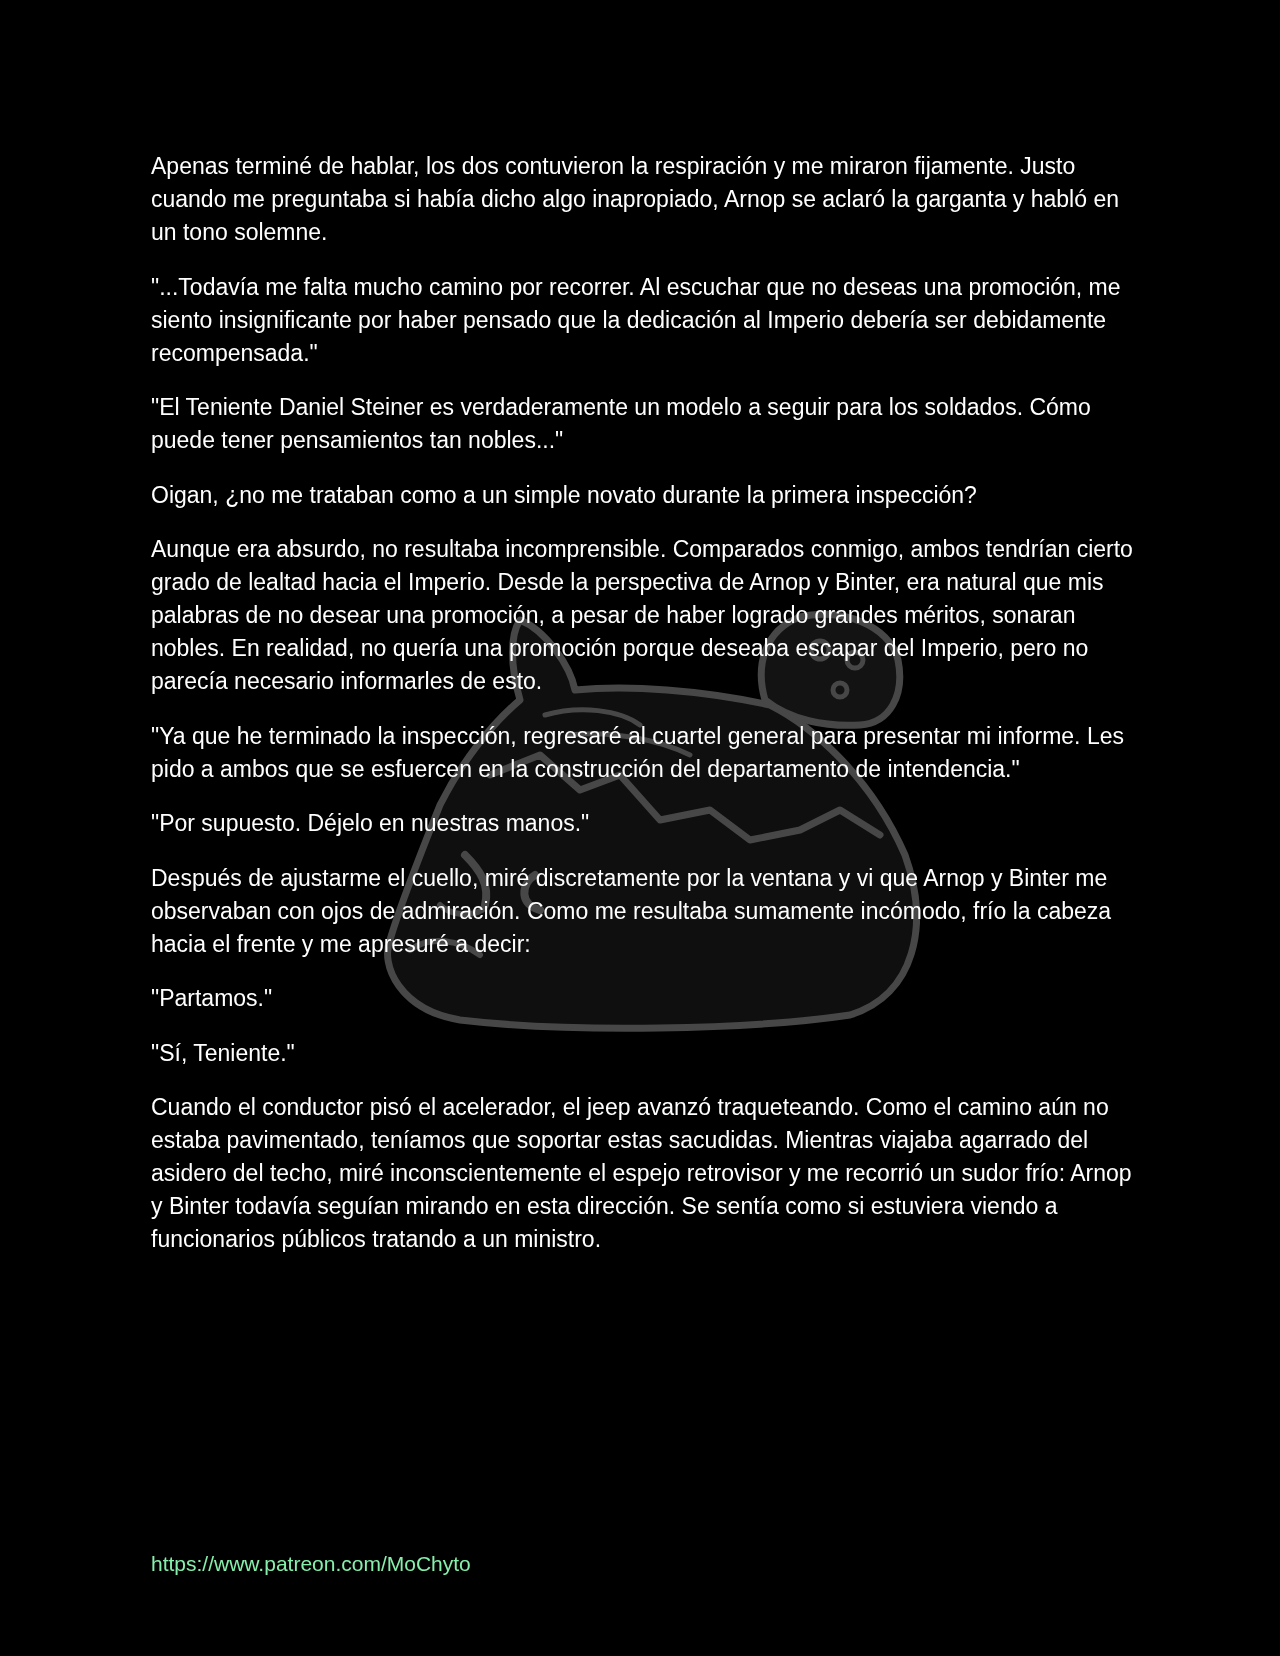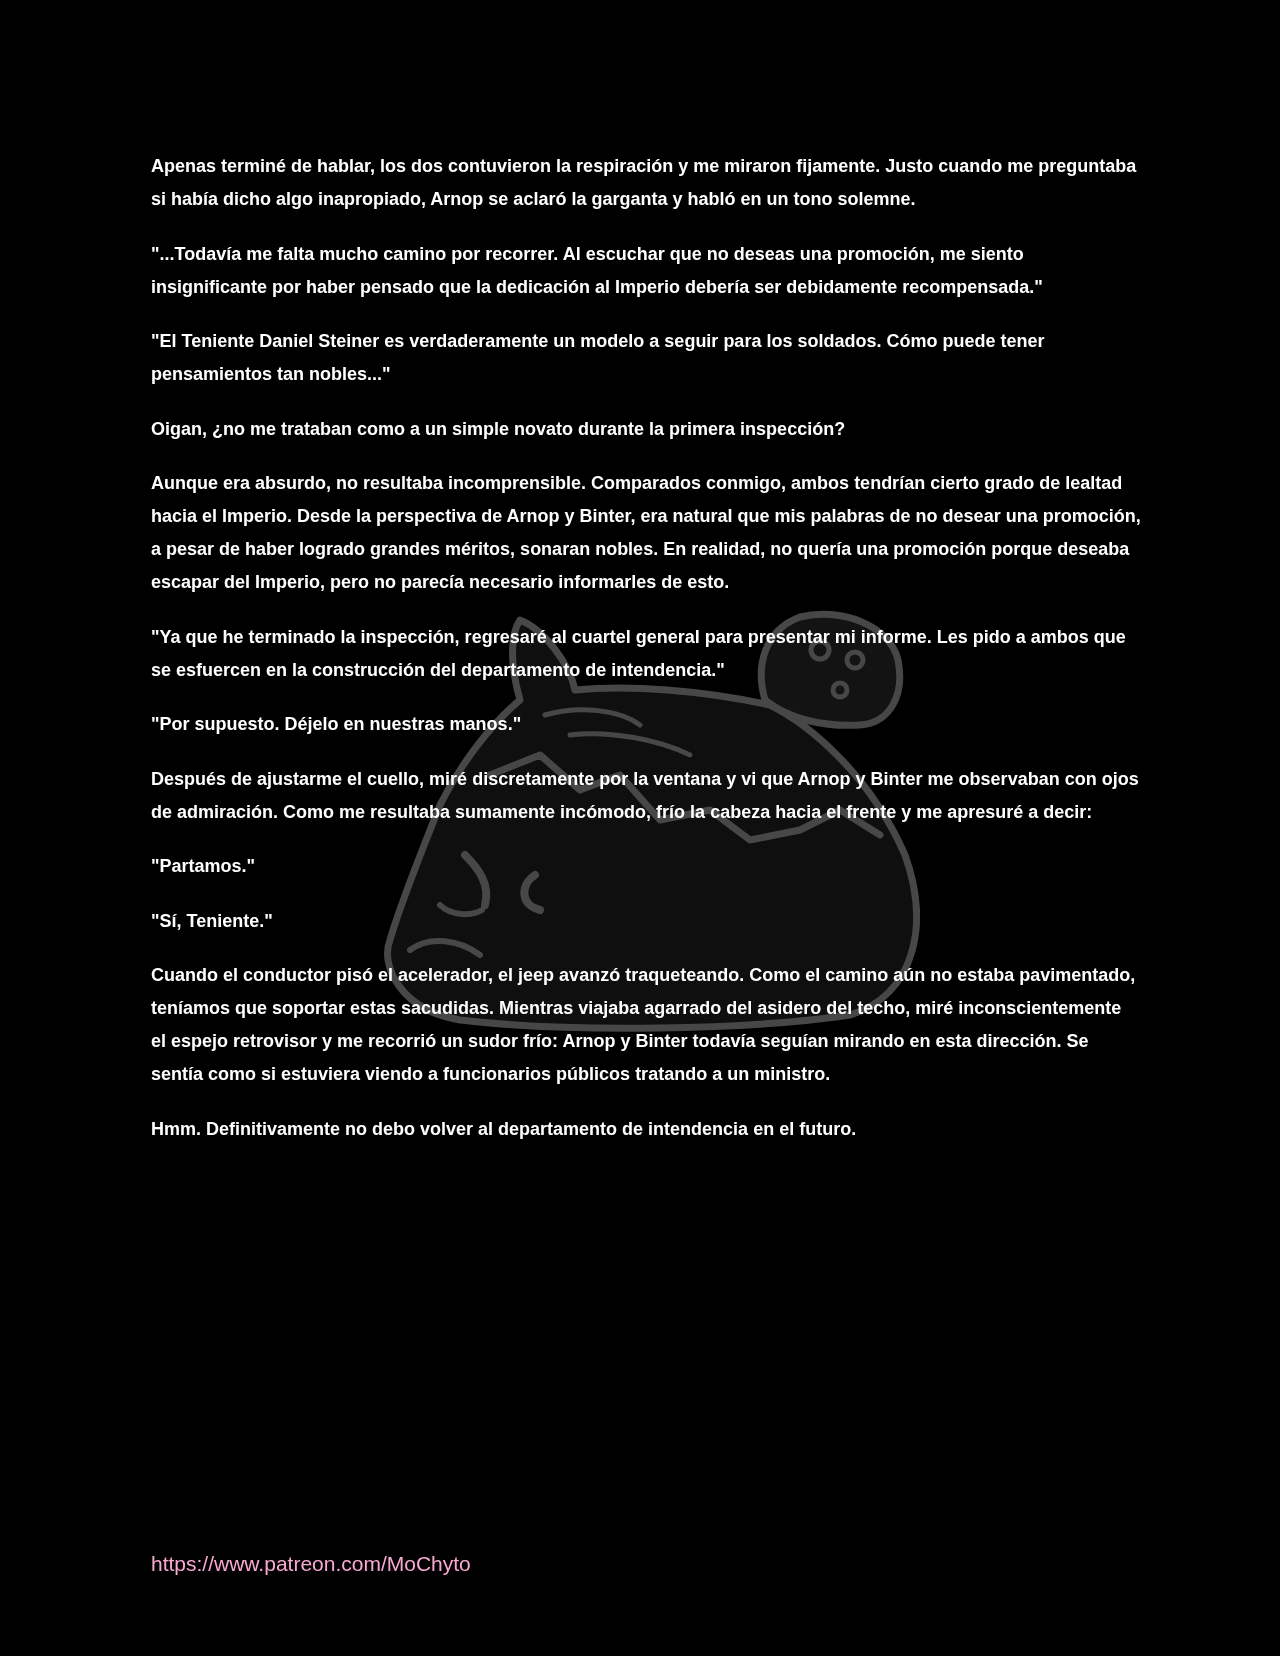--- a/index.html
+++ b/index.html
@@ -23,37 +23,36 @@
     height: 430px;
     z-index: 0;
     pointer-events: none;
   }
   .page-text {
     position: absolute;
     left: 151px;
     top: 150px;
     width: 990px;
     z-index: 1;
-    font-size: 18px;
+    font-size: 23px;
     line-height: 33px;
-    font-weight: bold;
   }
   .page-text p {
     margin: 0 0 21.5px 0;
     padding: 0;
     white-space: normal;
   }
   .page-footer {
     position: absolute;
     left: 151px;
     top: 1551px;
     z-index: 1;
     font-size: 21px;
     line-height: 26px;
-    color: #f9a8d4;
+    color: #86efac;
     text-align: center;
   }
 </style>
 </head>
 <body>
 
 <svg class="watermark" viewBox="0 0 570 430" xmlns="http://www.w3.org/2000/svg">
   <g fill="none" stroke="#5f5f5f" stroke-width="7" stroke-linecap="round" stroke-linejoin="round" opacity="0.75">
 
     <path d="M150 95 C 140 60, 140 30, 150 15 C 175 25, 200 60, 205 85
@@ -89,16 +88,15 @@
   <p>"...Todavía me falta mucho camino por recorrer. Al escuchar que no deseas una promoción, me siento insignificante por haber pensado que la dedicación al Imperio debería ser debidamente recompensada."</p>
   <p>"El Teniente Daniel Steiner es verdaderamente un modelo a seguir para los soldados. Cómo puede tener pensamientos tan nobles..."</p>
   <p>Oigan, ¿no me trataban como a un simple novato durante la primera inspección?</p>
   <p>Aunque era absurdo, no resultaba incomprensible. Comparados conmigo, ambos tendrían cierto grado de lealtad hacia el Imperio. Desde la perspectiva de Arnop y Binter, era natural que mis palabras de no desear una promoción, a pesar de haber logrado grandes méritos, sonaran nobles. En realidad, no quería una promoción porque deseaba escapar del Imperio, pero no parecía necesario informarles de esto.</p>
   <p>"Ya que he terminado la inspección, regresaré al cuartel general para presentar mi informe. Les pido a ambos que se esfuercen en la construcción del departamento de intendencia."</p>
   <p>"Por supuesto. Déjelo en nuestras manos."</p>
   <p>Después de ajustarme el cuello, miré discretamente por la ventana y vi que Arnop y Binter me observaban con ojos de admiración. Como me resultaba sumamente incómodo, frío la cabeza hacia el frente y me apresuré a decir:</p>
   <p>"Partamos."</p>
   <p>"Sí, Teniente."</p>
   <p>Cuando el conductor pisó el acelerador, el jeep avanzó traqueteando. Como el camino aún no estaba pavimentado, teníamos que soportar estas sacudidas. Mientras viajaba agarrado del asidero del techo, miré inconscientemente el espejo retrovisor y me recorrió un sudor frío: Arnop y Binter todavía seguían mirando en esta dirección. Se sentía como si estuviera viendo a funcionarios públicos tratando a un ministro.</p>
-  <p>Hmm. Definitivamente no debo volver al departamento de intendencia en el futuro.</p>
 </div>
 
 <div class="page-footer">https://www.patreon.com/MoChyto</div>
 
 </body></html>

